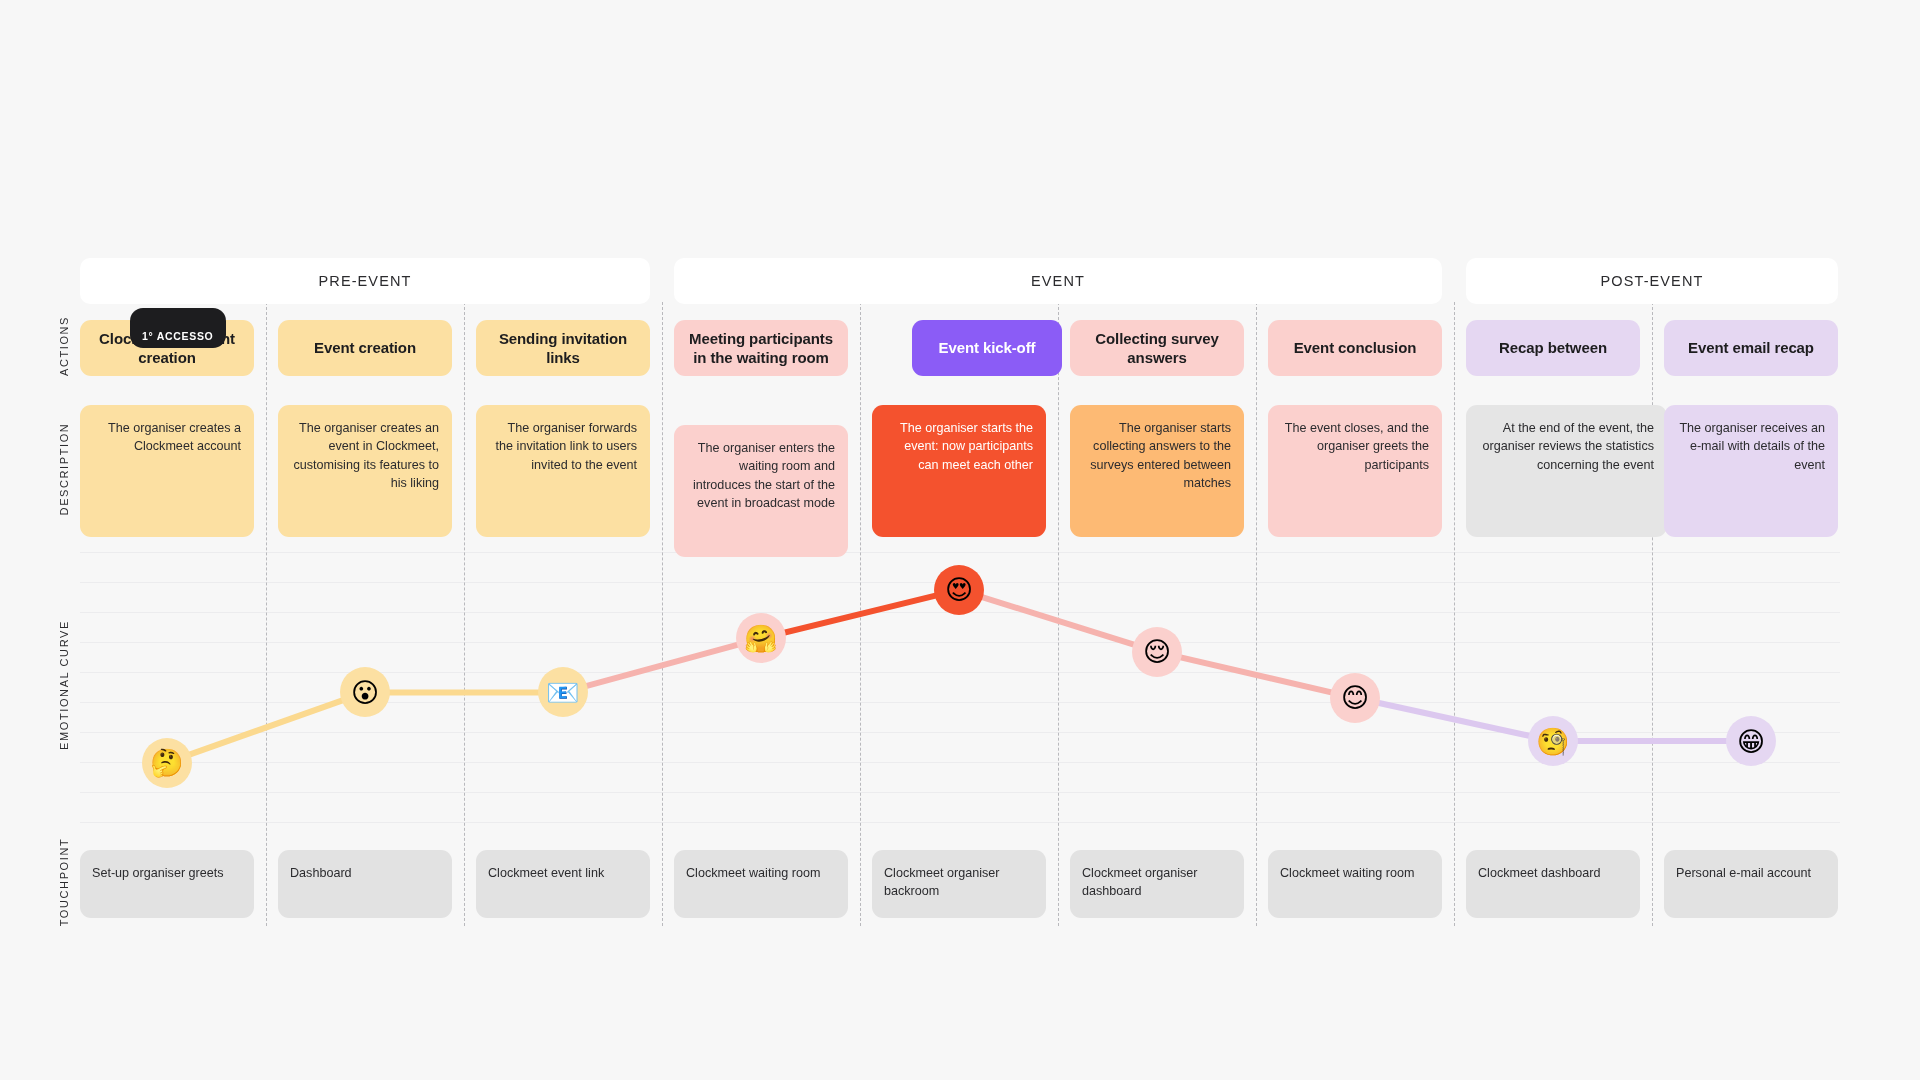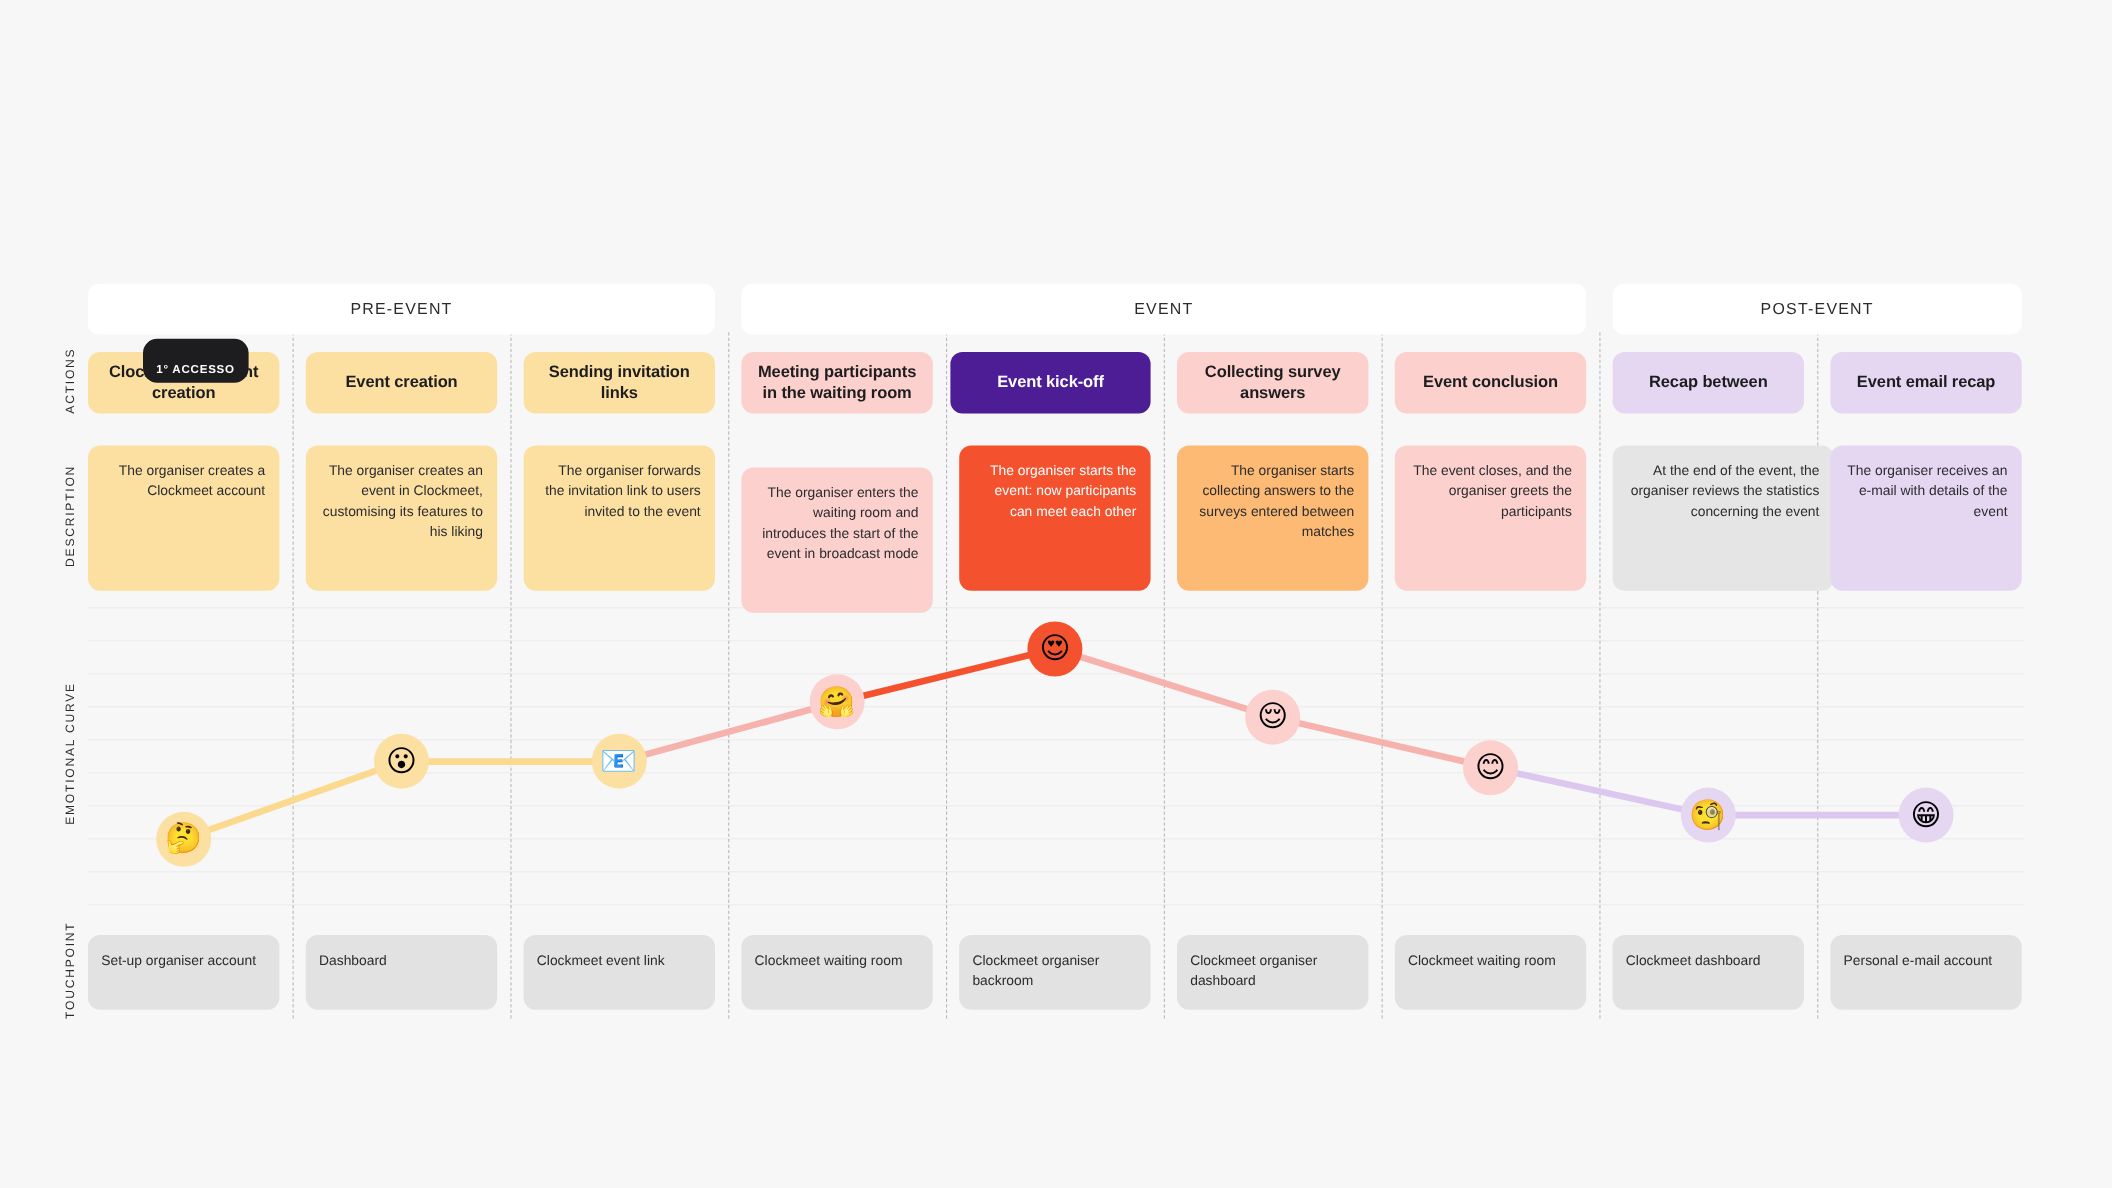--- a/index.html
+++ b/index.html
@@ -192,31 +192,31 @@
       <div class="dash-col" style="left:1652px"></div>
       <div class="row-label" style="left:-6px;top:340px;width:140px">ACTIONS</div>
       <div class="row-label" style="left:-6px;top:463px;width:140px">DESCRIPTION</div>
       <div class="row-label" style="left:-6px;top:679px;width:140px">EMOTIONAL CURVE</div>
       <div class="row-label" style="left:-6px;top:876px;width:140px">TOUCHPOINT</div>
       <div class="phase" style="left:80px;top:258px;width:570px">PRE-EVENT</div>
       <div class="phase" style="left:674px;top:258px;width:768px">EVENT</div>
       <div class="phase" style="left:1466px;top:258px;width:372px">POST-EVENT</div>
       <div class="card action-card" style="left:80px;top:320px;width:174px;background:#fce0a2">Clockmeet account creation</div>
       <div class="card desc-card" style="left:80px;top:405px;width:174px;background:#fce0a2">The organiser creates a Clockmeet account</div>
-      <div class="card touch-card" style="left:80px;top:850px;width:174px">Set-up organiser account</div>
+      <div class="card touch-card" style="left:80px;top:850px;width:174px">Set-up organiser greets</div>
       <div class="card action-card" style="left:278px;top:320px;width:174px;background:#fce0a2">Event creation</div>
       <div class="card desc-card" style="left:278px;top:405px;width:174px;background:#fce0a2">The organiser creates an event in Clockmeet, customising its features to his liking</div>
       <div class="card touch-card" style="left:278px;top:850px;width:174px">Dashboard</div>
       <div class="card action-card" style="left:476px;top:320px;width:174px;background:#fce0a2">Sending invitation links</div>
       <div class="card desc-card" style="left:476px;top:405px;width:174px;background:#fce0a2">The organiser forwards the invitation link to users invited to the event</div>
       <div class="card touch-card" style="left:476px;top:850px;width:174px">Clockmeet event link</div>
       <div class="card action-card" style="left:674px;top:320px;width:174px;background:#fbd0cd">Meeting participants in the waiting room</div>
       <div class="card desc-card" style="left:674px;top:425px;width:174px;background:#fbd0cd">The organiser enters the waiting room and introduces the start of the event in broadcast mode</div>
       <div class="card touch-card" style="left:674px;top:850px;width:174px">Clockmeet waiting room</div>
-      <div class="card action-card accent" style="left:864px;top:320px;width:182px;background:#4c1d95">Event kick-off</div>
+      <div class="card action-card accent" style="left:912px;top:320px;width:150px;background:#8b5cf6">Event kick-off</div>
       <div class="card desc-card accent" style="left:872px;top:405px;width:174px;background:#f4522e">The organiser starts the event: now participants can meet each other</div>
       <div class="card touch-card" style="left:872px;top:850px;width:174px">Clockmeet organiser backroom</div>
       <div class="card action-card" style="left:1070px;top:320px;width:174px;background:#fbd0cd">Collecting survey answers</div>
       <div class="card desc-card" style="left:1070px;top:405px;width:174px;background:#fdba74">The organiser starts collecting answers to the surveys entered between matches</div>
       <div class="card touch-card" style="left:1070px;top:850px;width:174px">Clockmeet organiser dashboard</div>
       <div class="card action-card" style="left:1268px;top:320px;width:174px;background:#fbd0cd">Event conclusion</div>
       <div class="card desc-card" style="left:1268px;top:405px;width:174px;background:#fbd0cd">The event closes, and the organiser greets the participants</div>
       <div class="card touch-card" style="left:1268px;top:850px;width:174px">Clockmeet waiting room</div>
       <div class="card action-card" style="left:1466px;top:320px;width:174px;background:#e5d7f2">Recap between</div>
       <div class="card desc-card" style="left:1466px;top:405px;width:201px;background:#e5e5e5">At the end of the event, the organiser reviews the statistics concerning the event</div>

